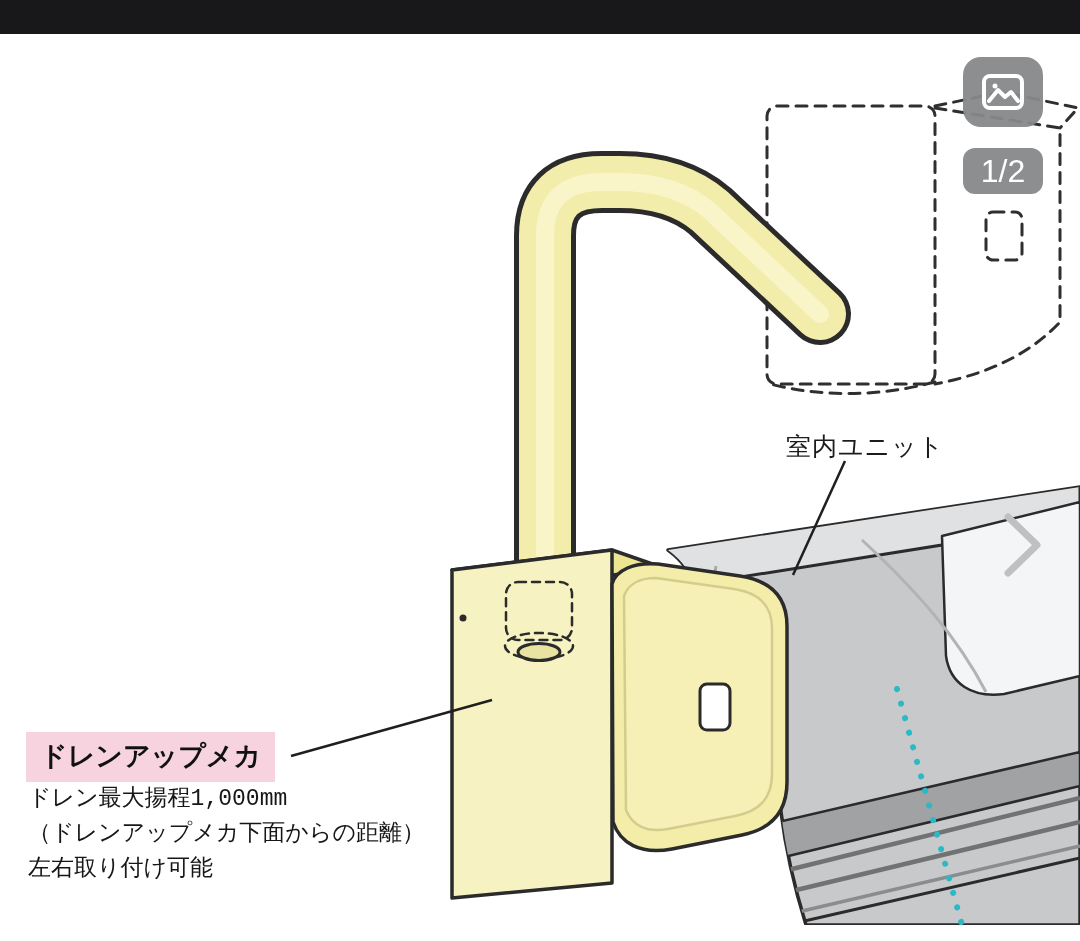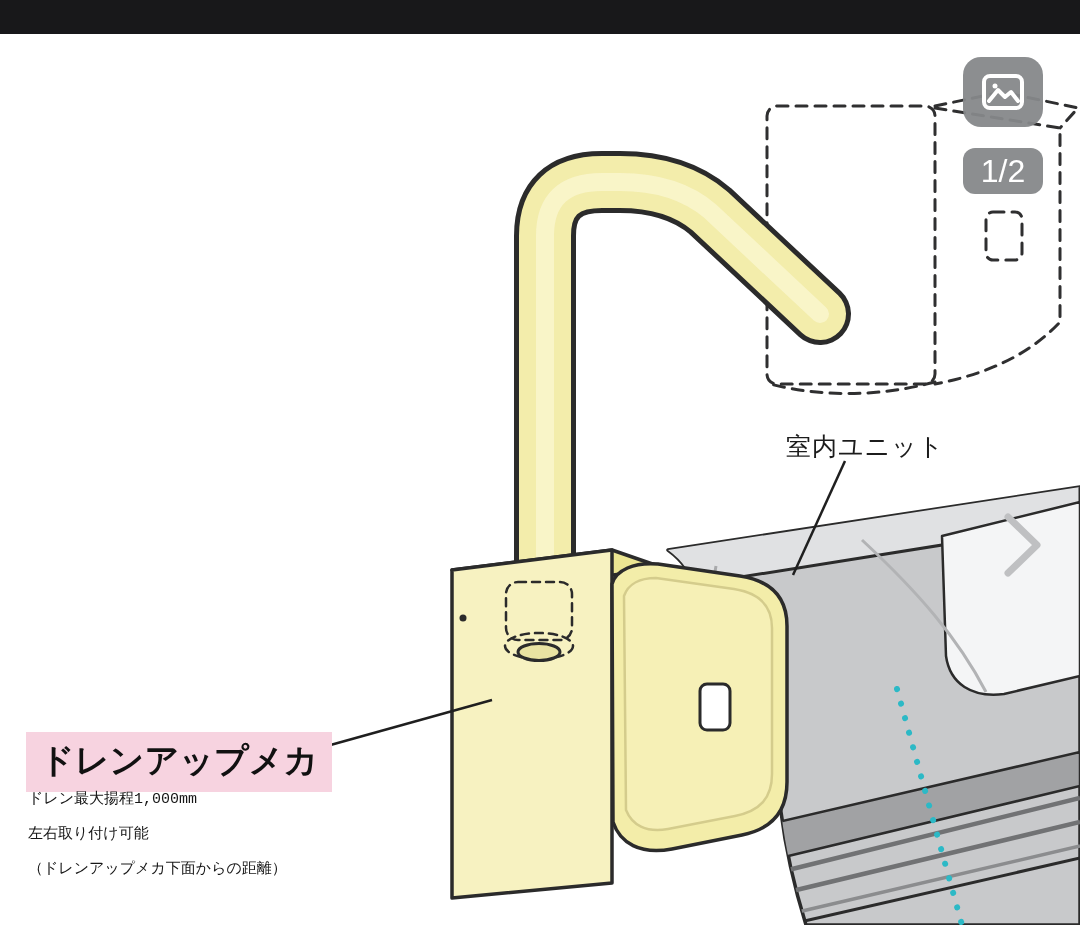--- a/index.html
+++ b/index.html
@@ -2,22 +2,22 @@
 <html><head>
 <meta charset="utf-8">
 <style>
   html,body{margin:0;padding:0;background:#ffffff;}
   body{width:1080px;height:941px;overflow:hidden;font-family:"Liberation Sans","DejaVu Sans",sans-serif;}
   .screen{position:relative;width:1080px;height:941px;background:#ffffff;overflow:hidden;}
   .top-bar{position:absolute;left:0;top:0;width:1080px;height:34px;background:#18181a;}
   .stage{position:absolute;left:0;top:18px;width:1080px;height:907px;font-family:Liberation Mono, monospace;}
   .diagram{position:absolute;left:0;top:0;width:1080px;height:907px;}
   .label-indoor{position:absolute;left:786px;top:412px;font-size:25px;color:#1c1c1c;letter-spacing:1px;white-space:nowrap;}
-  .label-drain{position:absolute;left:26px;top:714px;background:#f7d3e0;padding:6px 14px 8px;font-size:34px;font-weight:700;color:#111111;white-space:nowrap;}
-  .notes{position:absolute;left:28px;top:764px;font-size:15px;line-height:35px;color:#161616;white-space:nowrap;}
+  .label-drain{position:absolute;left:26px;top:714px;background:#f7d3e0;padding:6px 14px 8px;font-size:27px;font-weight:700;color:#111111;white-space:nowrap;}
+  .notes{position:absolute;left:28px;top:764px;font-size:23px;line-height:35px;color:#161616;white-space:nowrap;}
   .gallery-btn{position:absolute;right:37px;top:57px;width:80px;height:70px;border-radius:18px;background:rgba(134,136,138,0.95);display:flex;align-items:center;justify-content:center;border:none;cursor:pointer;}
   .page-badge{position:absolute;right:37px;top:148px;width:80px;height:46px;border-radius:12px;background:rgba(134,136,138,0.95);color:#ffffff;font-size:32px;display:flex;align-items:center;justify-content:center;}
   .next-btn{position:absolute;right:34px;top:510px;width:46px;height:70px;background:transparent;border:none;padding:0;cursor:pointer;display:flex;align-items:center;justify-content:center;}
 </style>
 </head>
 <body>
 
 <div class="screen">
   <div class="top-bar"></div>
 
@@ -75,22 +75,22 @@
       <path d="M897,705 L962,941" fill="none" stroke="#2cb9c6" stroke-width="6" stroke-linecap="round" stroke-dasharray="0.1 15"></path>
 
       <path d="M845,477 L793,591" stroke="#1f1f1f" stroke-width="2.5" fill="none"></path>
       <path d="M291,772 L492,716" stroke="#1f1f1f" stroke-width="2.5" fill="none"></path>
     </svg>
 
     <div class="label-indoor">室内ユニット</div>
     <div class="label-drain">ドレンアップメカ</div>
     <div class="notes">
       <div>ドレン最大揚程1,000mm</div>
+      <div>（ドレンアップメカ下面からの距離）</div>
       <div>左右取り付け可能</div>
-      <div>（ドレンアップメカ下面からの距離）</div>
     </div>
   </div>
 
   <button class="gallery-btn">
     <svg width="46" height="40" viewBox="0 0 46 40">
       <rect x="4" y="4" width="38" height="32" rx="6" fill="none" stroke="#ffffff" stroke-width="4"></rect>
       <circle cx="15" cy="14" r="2.5" fill="#ffffff"></circle>
       <path d="M9,29 L18,18 L25,25 L31,20 L38,29" fill="none" stroke="#ffffff" stroke-width="4" stroke-linecap="round" stroke-linejoin="round"></path>
     </svg>
   </button>

